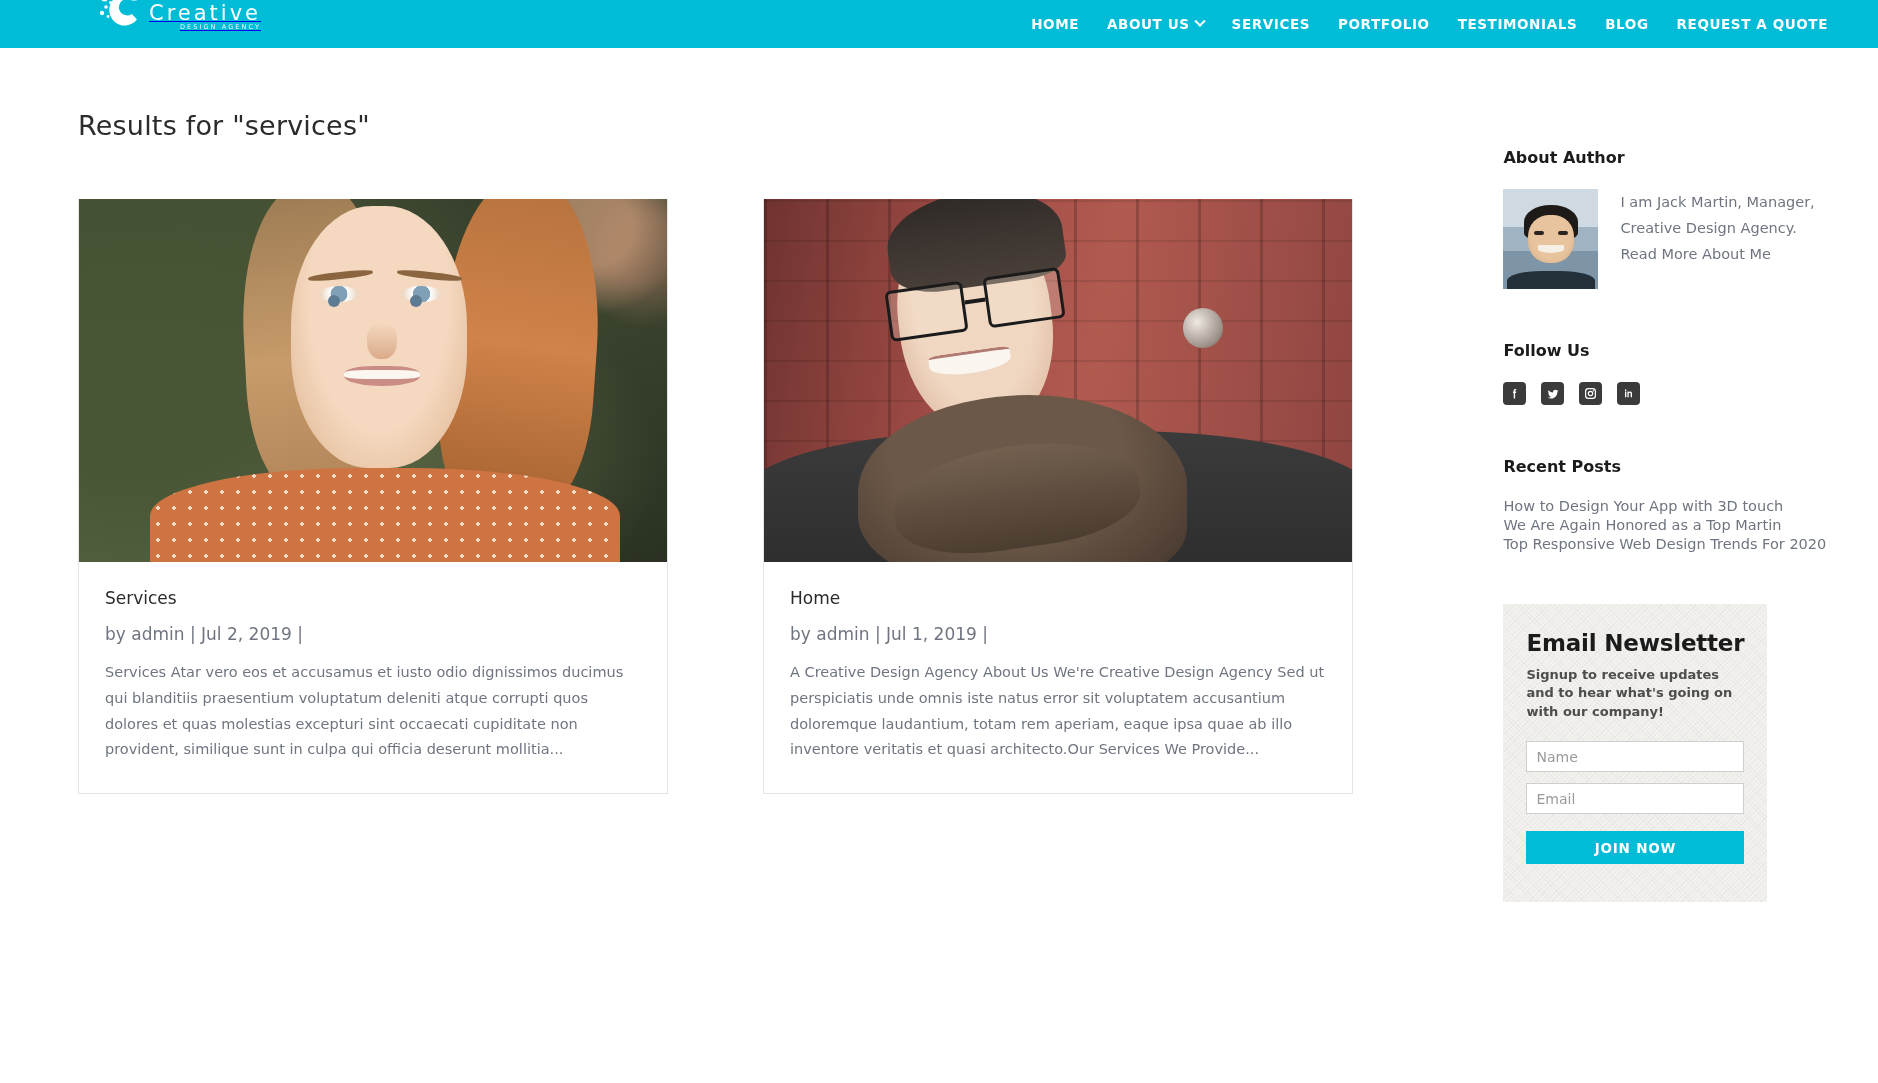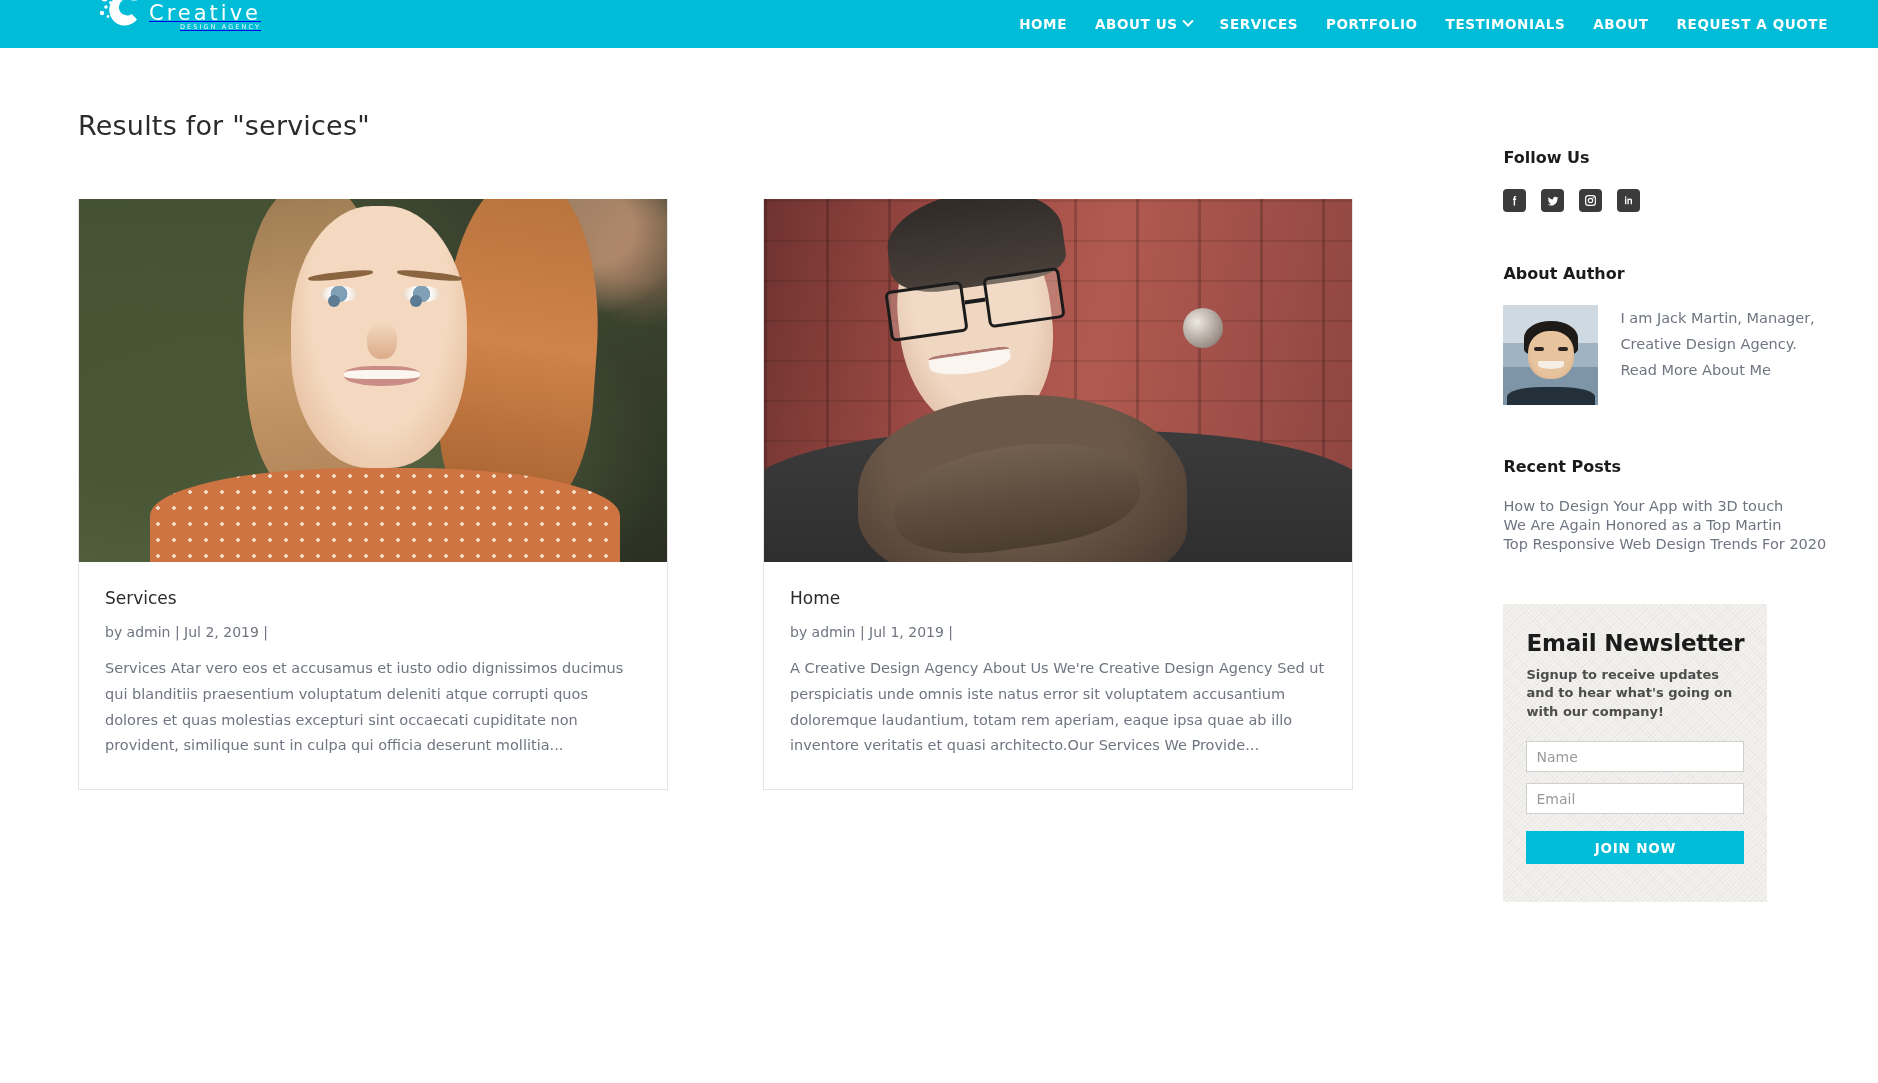--- a/index.html
+++ b/index.html
@@ -204,21 +204,21 @@
   .card-body { padding: 26px 26px 30px 26px; }
   .card-title {
     font-family: "DejaVu Sans", sans-serif;
     font-size: 17px;
     font-weight: 400;
     color: #2b2b2b;
     margin-bottom: 16px;
   }
   .card-meta {
     font-family: "DejaVu Sans", sans-serif;
-    font-size: 14px;
+    font-size: 17px;
     color: #6f7580;
     margin-bottom: 16px;
   }
   .card-excerpt {
     font-family: "DejaVu Sans", sans-serif;
     font-size: 14.5px;
     line-height: 1.78;
     color: #6f7580;
   }
 
@@ -371,21 +371,21 @@
     <a class="nav-item" href="#">
         <span>SERVICES</span>
       </a>
     <a class="nav-item" href="#">
         <span>PORTFOLIO</span>
       </a>
     <a class="nav-item" href="#">
         <span>TESTIMONIALS</span>
       </a>
     <a class="nav-item" href="#">
-        <span>ABOUT</span>
+        <span>BLOG</span>
       </a>
     <a class="nav-item" href="#">
         <span>REQUEST A QUOTE</span>
       </a>
   </nav>
 </div>
 
 <div class="page">
 
   <div class="content">
@@ -439,20 +439,38 @@
           <h2 class="card-title">Home</h2>
           <div class="card-meta">by admin  |  Jul 1, 2019  |</div>
           <p class="card-excerpt">A Creative Design Agency About Us We're Creative Design Agency Sed ut perspiciatis unde omnis iste natus error sit voluptatem accusantium doloremque laudantium, totam rem aperiam, eaque ipsa quae ab illo inventore veritatis et quasi architecto.Our Services We Provide...</p>
         </div>
       </article>
 
     </div>
   </div>
 
   <aside class="sidebar">
+
+    <section class="widget">
+      <h3 class="widget-title">About Author</h3>
+      <div class="author-row">
+        <div class="author-photo">
+          <div class="sky"></div>
+          <div class="hair"></div>
+          <div class="face"></div>
+          <div class="eyes">
+              <span class="eye l"></span>
+              <span class="eye r"></span>
+            </div>
+          <div class="smile"></div>
+          <div class="body"></div>
+        </div>
+        <p class="author-text">I am Jack Martin, Manager, Creative Design Agency. Read More About Me</p>
+      </div>
+    </section>
 
     <section class="widget">
       <h3 class="widget-title">Follow Us</h3>
       <div class="social-row">
         <a class="social-btn" href="#" aria-label="Facebook">
           <svg width="13" height="13" viewBox="0 0 24 24">
               <path fill="#fff" d="M15.2 8.4h-2.1V7c0-.6.4-.8.7-.8h1.4V3.6h-2c-2.2 0-2.7 1.6-2.7 2.7v2.1H9.2v2.7h1.3V21h2.6v-9.9h1.8z"></path>
             </svg>
         </a>
         <a class="social-btn" href="#" aria-label="Twitter">
@@ -469,38 +487,20 @@
         </a>
         <a class="social-btn" href="#" aria-label="LinkedIn">
           <svg width="13" height="13" viewBox="0 0 24 24">
               <path fill="#fff" d="M5.5 8.5H8V19H5.5zM6.8 4.3a1.5 1.5 0 1 1 0 3 1.5 1.5 0 0 1 0-3zM10 8.5h2.4v1.4c.4-.7 1.3-1.6 2.9-1.6 2.3 0 3.2 1.5 3.2 3.9V19h-2.5v-6c0-1.4-.5-2.2-1.6-2.2-1 0-1.6.7-1.9 1.4-.1.2-.1.6-.1.9V19H10z"></path>
             </svg>
         </a>
       </div>
     </section>
 
     <section class="widget">
-      <h3 class="widget-title">About Author</h3>
-      <div class="author-row">
-        <div class="author-photo">
-          <div class="sky"></div>
-          <div class="hair"></div>
-          <div class="face"></div>
-          <div class="eyes">
-              <span class="eye l"></span>
-              <span class="eye r"></span>
-            </div>
-          <div class="smile"></div>
-          <div class="body"></div>
-        </div>
-        <p class="author-text">I am Jack Martin, Manager, Creative Design Agency. Read More About Me</p>
-      </div>
-    </section>
-
-    <section class="widget">
       <h3 class="widget-title">Recent Posts</h3>
       <div class="recent-list">
         <a class="recent-link" href="#">How to Design Your App with 3D touch</a>
         <a class="recent-link" href="#">We Are Again Honored as a Top Martin</a>
         <a class="recent-link" href="#">Top Responsive Web Design Trends For 2020</a>
       </div>
     </section>
 
     <section class="newsletter">
       <h3 class="nl-title">Email Newsletter</h3>

